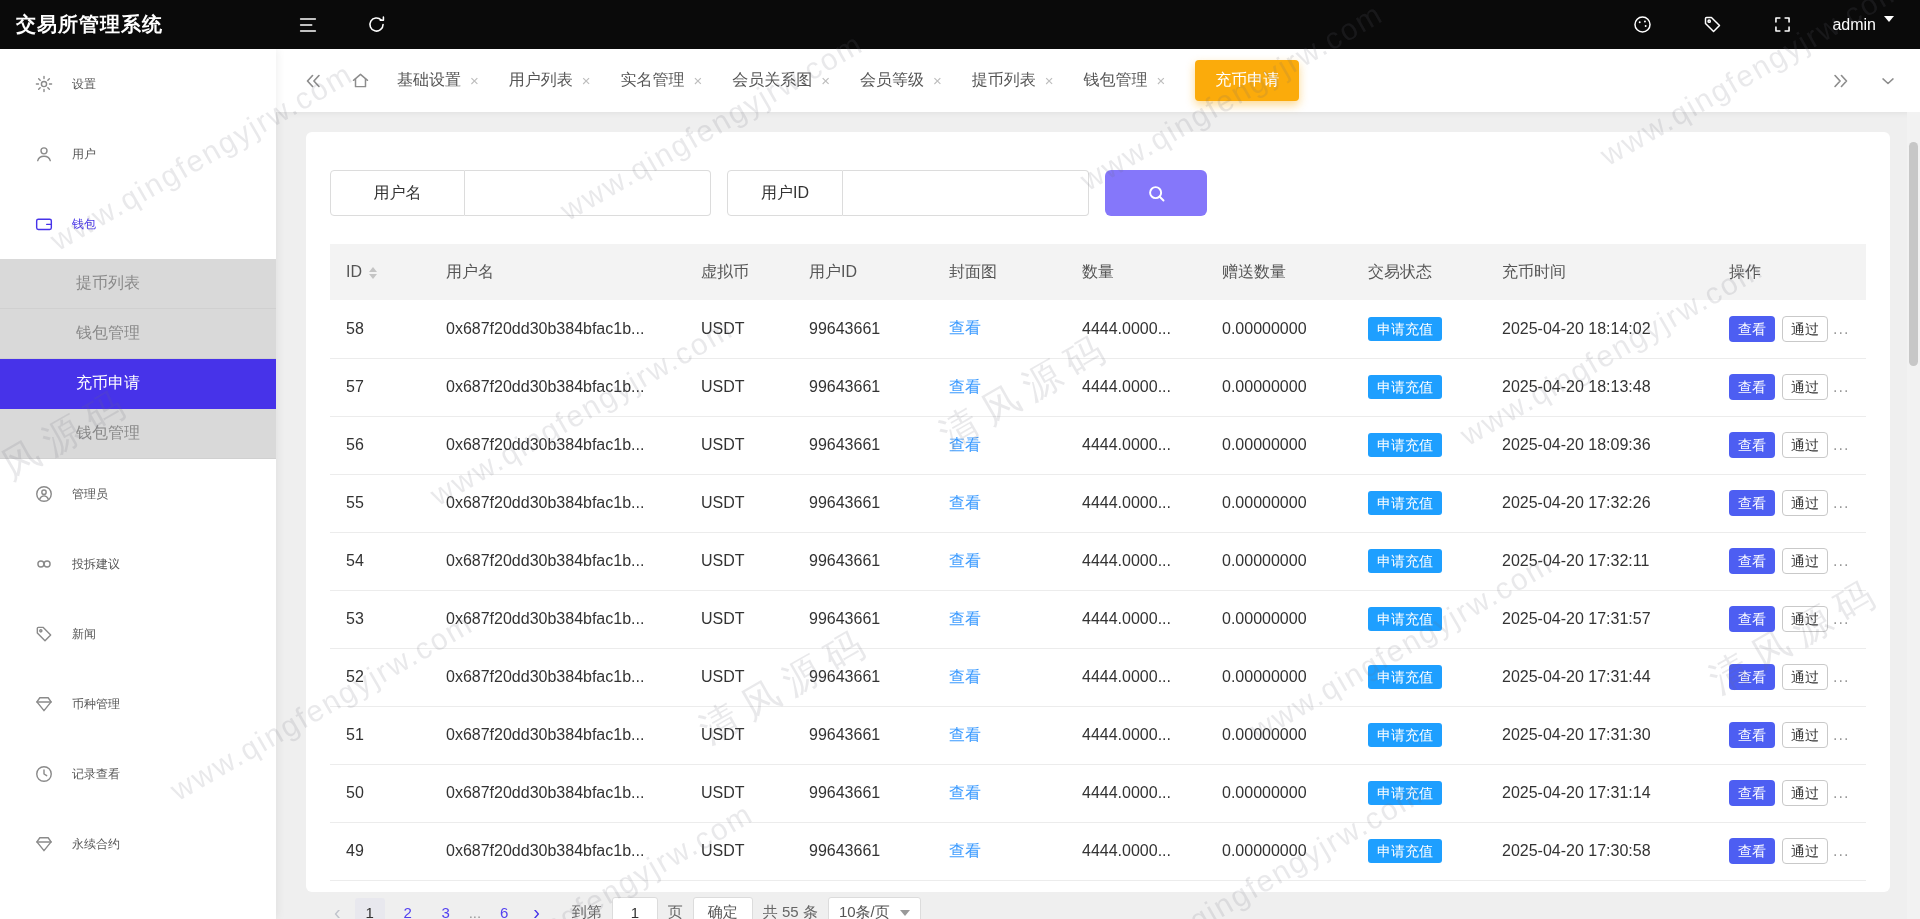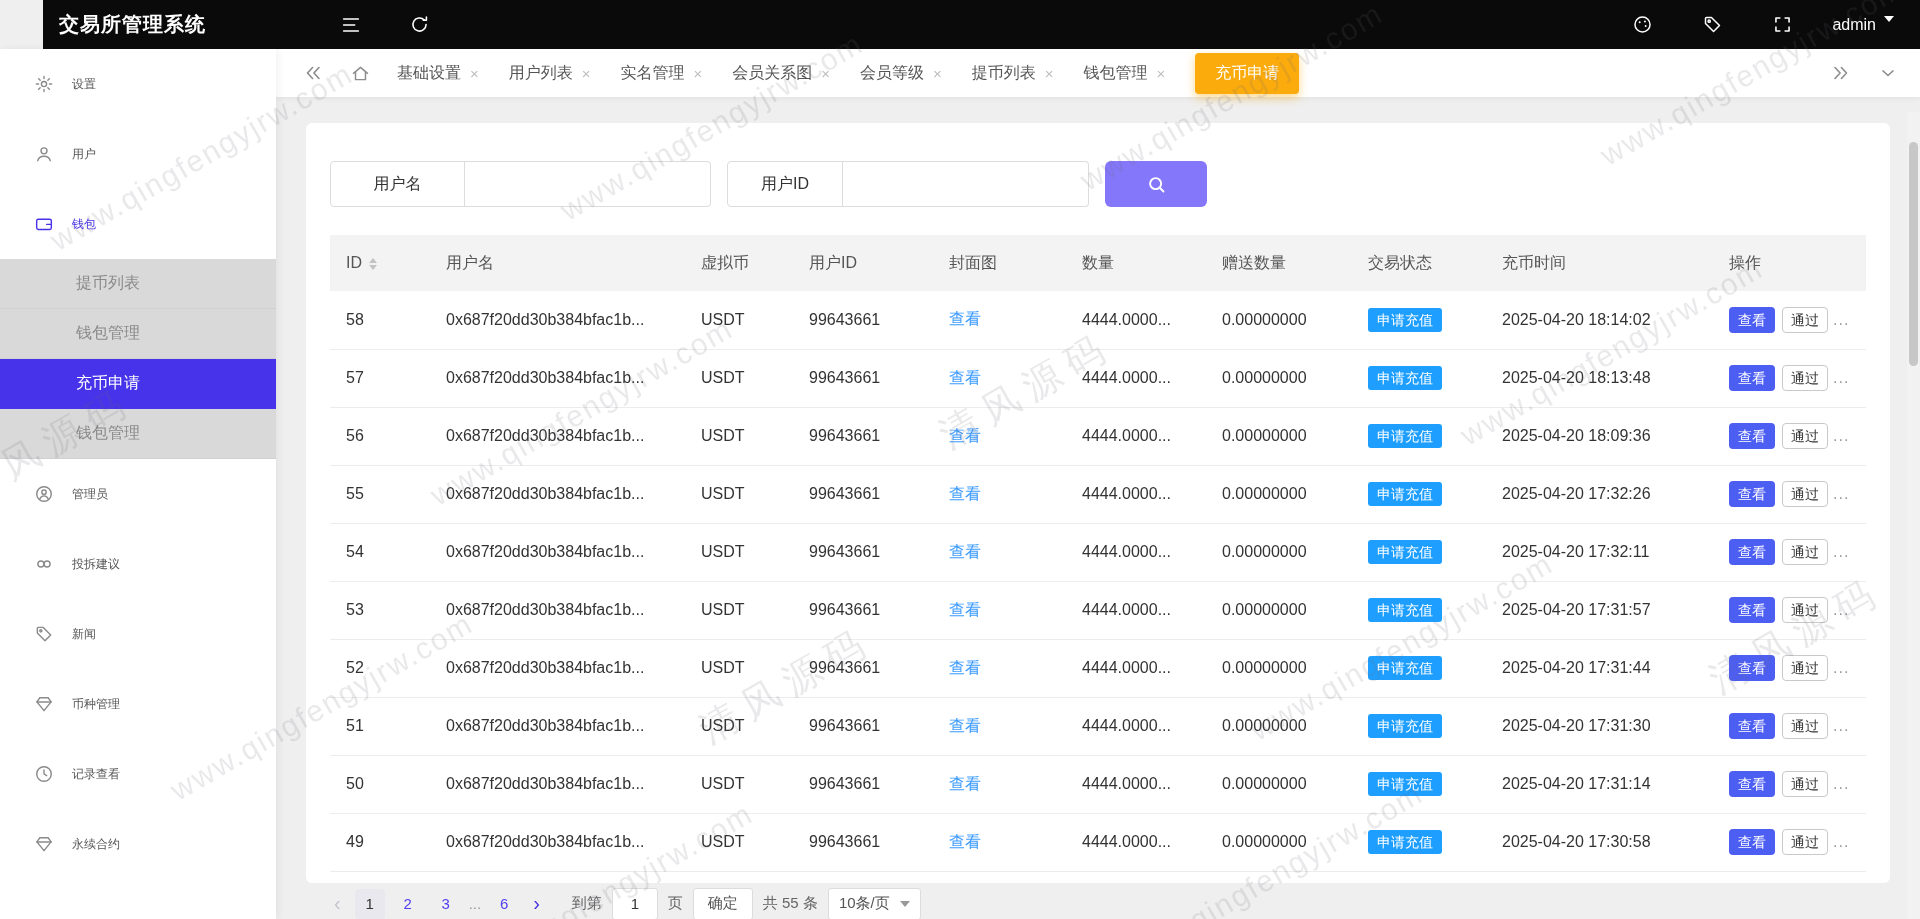--- a/index.html
+++ b/index.html
@@ -7,21 +7,21 @@
     --orange:#fbab0b;
     --link-blue:#3e9cff;
     --badge-blue:#1e9fff;
     --search-btn:#8577fa;
   }
   *{margin:0;padding:0;box-sizing:border-box;}
   html,body{width:1920px;height:919px;overflow:hidden;}
   body{font-family:"Liberation Sans","DejaVu Sans",sans-serif;background:#efefef;position:relative;}
 
   
-  .topbar{height:49px;background:#0a0a0a;color:#fff;display:flex;align-items:center;position:relative;z-index:5;margin-left:43px;}
+  .topbar{height:49px;background:#0a0a0a;color:#fff;display:flex;align-items:center;position:relative;z-index:5;}
   .app-title{font-size:20px;font-weight:bold;padding-left:16px;width:260px;letter-spacing:1px;}
   .tb-icon{display:inline-flex;align-items:center;justify-content:center;width:40px;height:49px;color:#fff;cursor:pointer;}
   .tb-icon svg{display:block;}
   .topbar-left{display:flex;align-items:center;gap:28px;}
   .topbar-spacer{flex:1;}
   .topbar-right{display:flex;align-items:center;gap:30px;padding-right:26px;}
   .user-menu{display:flex;align-items:flex-start;gap:8px;font-size:16px;cursor:pointer;}
   .caret{width:0;height:0;border-left:5px solid transparent;border-right:5px solid transparent;border-top:6px solid #fff;display:inline-block;}
 
   
@@ -30,29 +30,29 @@
   .side-item{height:70px;display:flex;align-items:center;gap:18px;padding-left:34px;font-size:12px;color:#555;cursor:pointer;}
   .side-item .sicon{color:#8a8a8a;display:inline-flex;}
   .side-item.active{color:var(--primary);}
   .side-item.active .sicon{color:var(--primary);}
   .side-sub{height:50px;display:flex;align-items:center;padding-left:76px;font-size:16px;color:#8a8a8a;background:#d9d9d9;border-bottom:1px solid #d0d0d0;cursor:pointer;}
   .side-sub.active{background:var(--primary);color:#fff;border-bottom-color:var(--primary);}
 
   .main{flex:1;display:flex;flex-direction:column;min-width:0;}
 
   
-  .tabbar{height:48px;background:#fff;display:flex;align-items:center;padding:0 22px 0 26px;gap:26px;box-shadow:0 2px 5px rgba(0,0,0,.05);position:relative;z-index:3;}
+  .tabbar{height:63px;background:#fff;display:flex;align-items:center;padding:0 22px 0 26px;gap:26px;box-shadow:0 2px 5px rgba(0,0,0,.05);position:relative;z-index:3;}
   .nav-ic{color:#8d8d8d;display:inline-flex;cursor:pointer;}
   .tab{display:flex;align-items:center;gap:9px;font-size:16px;color:#555;cursor:pointer;white-space:nowrap;}
   .tab .close-x{color:#bdbdbd;font-size:15px;}
   .tab.active{background:var(--orange);color:#fff;padding:10px 20px;border-radius:4px;box-shadow:0 4px 10px rgba(251,171,11,.45);}
   .tabbar-spacer{flex:1;}
 
   
-  .content{flex:1;padding:26px 30px;min-height:0;}
+  .content{flex:1;padding:20px 30px;min-height:0;}
   .card{background:#fff;border-radius:6px;padding:24px;height:760px;}
 
   .search-row{display:flex;align-items:center;margin:14px 0 28px 0;}
   .group{display:flex;}
   .label-box{width:135px;height:46px;line-height:44px;text-align:center;border:1px solid #dcdcdc;border-radius:4px 0 0 4px;font-size:16px;color:#333;background:#fff;white-space:nowrap;}
   .label-box.narrow{width:116px;}
   .search-input{width:246px;height:46px;border:1px solid #dcdcdc;border-left:none;border-radius:0 4px 4px 0;font-size:16px;padding:0 12px;outline:none;color:#333;}
   .g-gap{width:16px;}
   .search-btn{width:102px;height:46px;margin-left:16px;background:var(--search-btn);border:none;border-radius:6px;display:flex;align-items:center;justify-content:center;cursor:pointer;}
 

